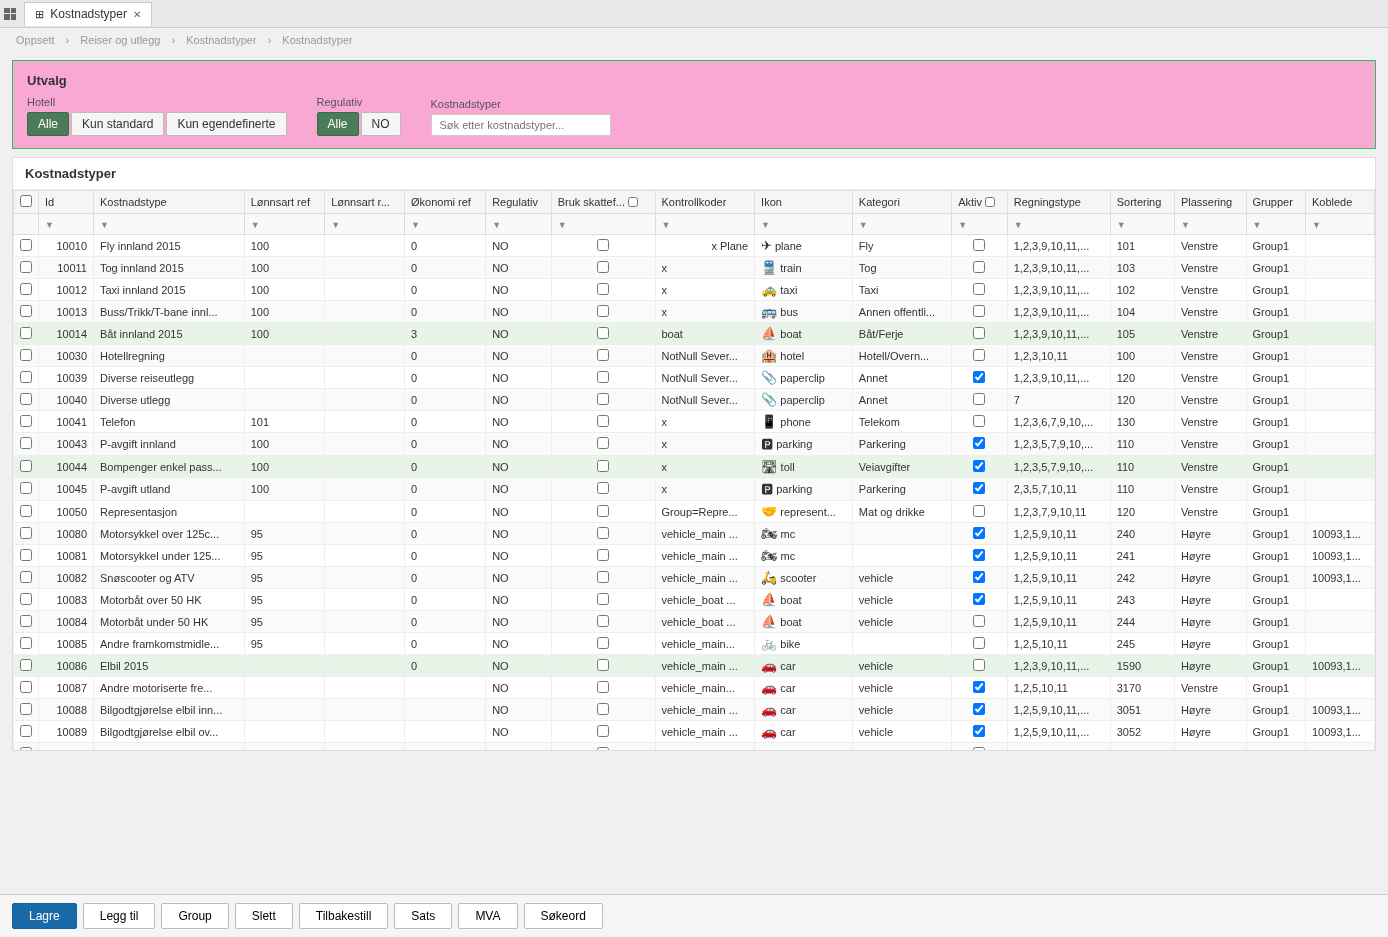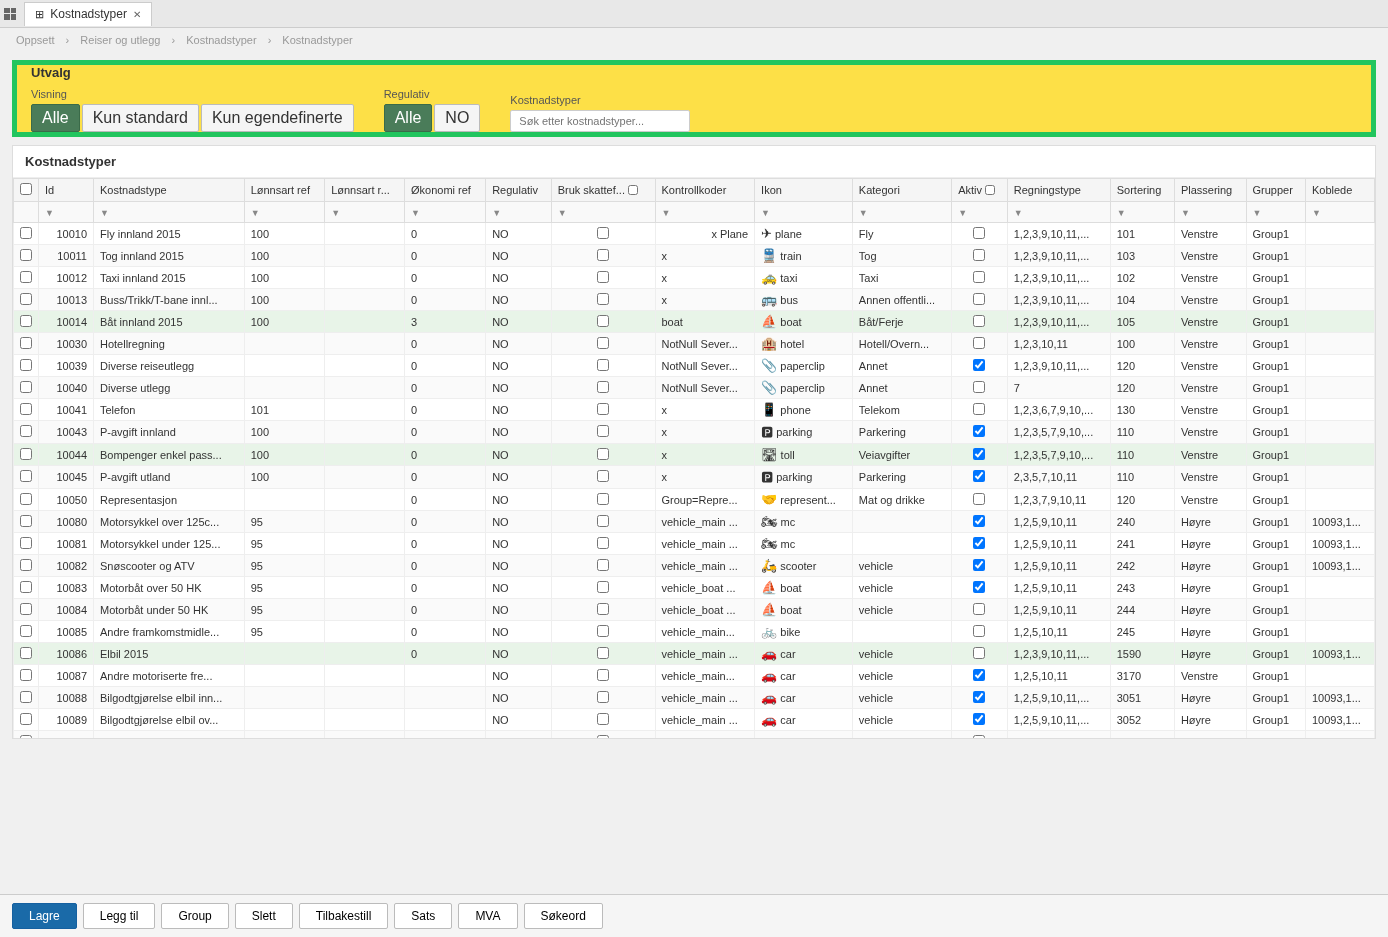--- a/index.html
+++ b/index.html
@@ -7,27 +7,27 @@
 
     .tab-bar { background: #e8e8e8; border-bottom: 1px solid #ccc; display: flex; align-items: center; padding: 0 4px; height: 28px; }
     .tab-item { background: #fff; border: 1px solid #ccc; border-bottom: none; padding: 4px 10px; display: flex; align-items: center; gap: 6px; font-size: 12px; cursor: pointer; height: 24px; }
     .tab-item .close-btn { color: #666; cursor: pointer; font-size: 10px; }
     .grid-icon { display: grid; grid-template-columns: 1fr 1fr; gap: 1px; width: 12px; height: 12px; margin-right: 2px; }
     .grid-icon span { background: #666; display: block; }
 
     .breadcrumb { padding: 6px 12px; font-size: 11px; color: #0066cc; }
     .breadcrumb span { color: #999; margin: 0 4px; }
 
-    .selection-box { background: #fde047; border: 5px solid #22c55e; margin: 8px 12px; padding: 0 14px; }
+    .selection-box { background: #f9a8d4; border: 1px solid #22c55e; margin: 8px 12px; padding: 12px 14px; }
     .selection-title { font-weight: bold; font-size: 13px; margin-bottom: 8px; }
     .selection-controls { display: flex; gap: 30px; align-items: flex-end; }
     .control-group { display: flex; flex-direction: column; gap: 4px; }
     .control-label { font-size: 11px; color: #555; }
     .btn-group { display: flex; gap: 2px; }
-    .btn { padding: 4px 10px; font-size: 16px; cursor: pointer; border: 1px solid #bbb; background: #f5f5f5; color: #333; border-radius: 2px; }
+    .btn { padding: 4px 10px; font-size: 12px; cursor: pointer; border: 1px solid #bbb; background: #f5f5f5; color: #333; border-radius: 2px; }
     .btn-active { background: #4a7c59; color: #fff; border-color: #3a6b49; }
     .search-input { padding: 4px 8px; font-size: 11px; border: 1px solid #ccc; width: 180px; color: #999; border-radius: 2px; }
 
     .table-section { background: #fff; border: 1px solid #ddd; margin: 8px 12px; }
     .table-title { font-weight: bold; font-size: 13px; padding: 8px 12px; border-bottom: 1px solid #eee; }
 
     .data-table { width: 100%; border-collapse: collapse; font-size: 11px; }
     .data-table th { background: #f5f5f5; border: 1px solid #ddd; padding: 4px 6px; text-align: left; font-weight: normal; white-space: nowrap; position: relative; }
     .data-table td { border: 1px solid #eee; padding: 3px 6px; white-space: nowrap; overflow: hidden; max-width: 130px; text-overflow: ellipsis; }
     .data-table tr:nth-child(even) { background: #fafafa; }
@@ -80,21 +80,21 @@
   <span> › </span>
   <span>Kostnadstyper</span>
   <span> › </span>
   <span>Kostnadstyper</span>
 </div>
 
 <div class="selection-box">
   <div class="selection-title">Utvalg</div>
   <div class="selection-controls">
     <div class="control-group">
-      <div class="control-label">Visning</div>
+      <div class="control-label">Hotell</div>
       <div class="btn-group">
         <button class="btn btn-active">Alle</button>
         <button class="btn">Kun standard</button>
         <button class="btn">Kun egendefinerte</button>
       </div>
     </div>
     <div class="control-group">
       <div class="control-label">Regulativ</div>
       <div class="btn-group">
         <button class="btn btn-active">Alle</button>

